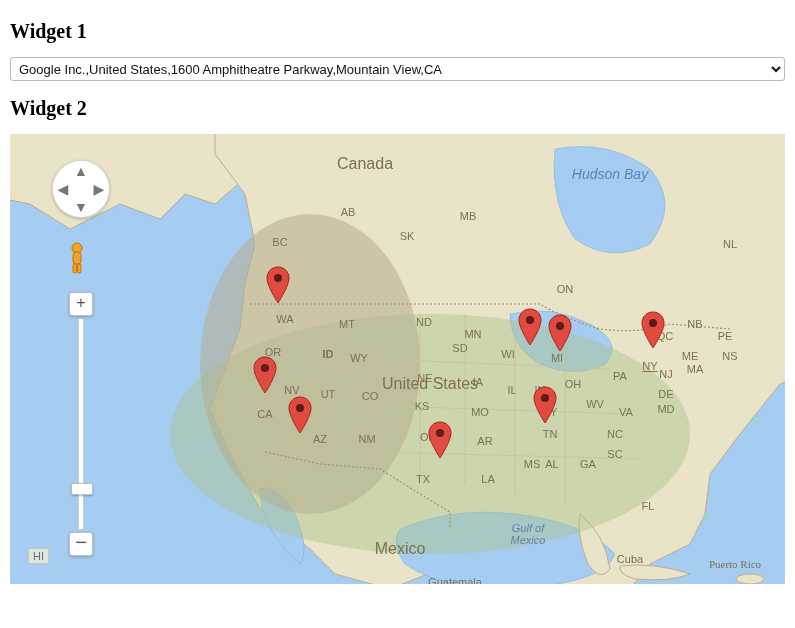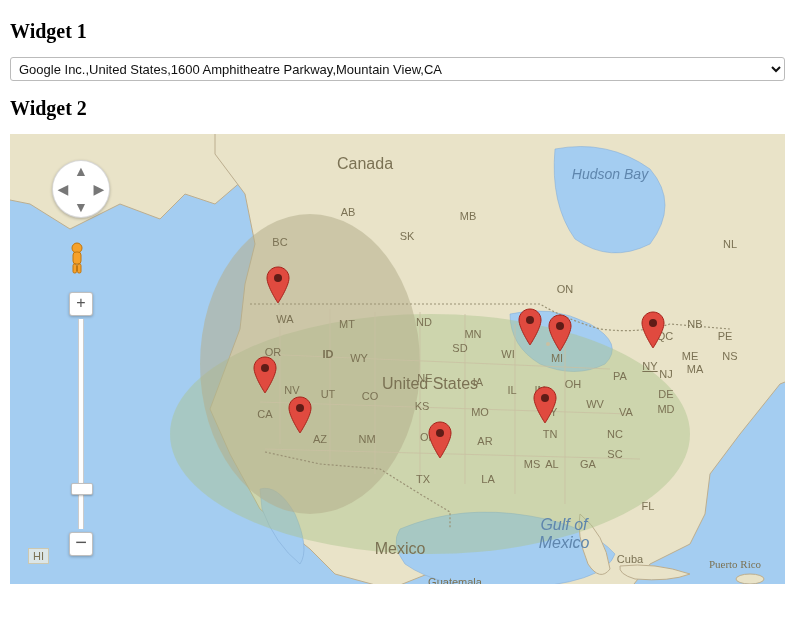--- a/index.html
+++ b/index.html
@@ -57,21 +57,21 @@
     font-family: Arial, sans-serif;
     font-size: 11px;
     color:#7b7254;
     text-align:center;
     transform: translate(-50%,-50%);
     white-space: nowrap;
     pointer-events: none;
   }
   .map-label.country { font-size:16px; color:#7b7254; font-weight:500;}
   .map-label.water  { color:#5f86ad; font-style:italic; font-size:14px;}
-  .map-label.small-water  { color:#5f86ad; font-style:italic; font-size:16px;margin-left:36px;}
+  .map-label.small-water  { color:#5f86ad; font-style:italic; font-size:11px;}
 
   
   .marker {
     position:absolute;
     width:24px; height:38px;
     transform: translate(-50%,-100%);
     pointer-events:auto;
     cursor:pointer;
   }
   .marker svg { width:24px; height:38px; display:block;}

